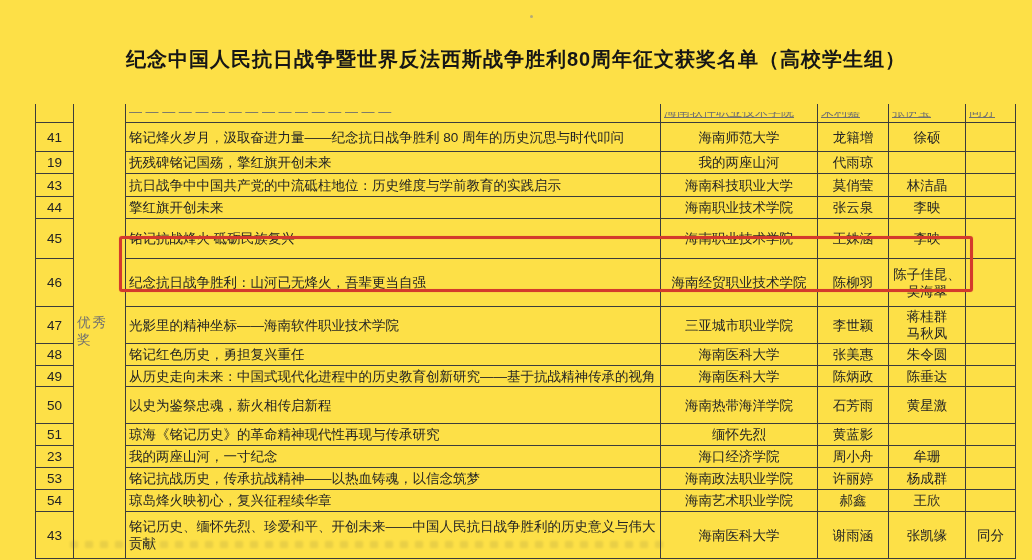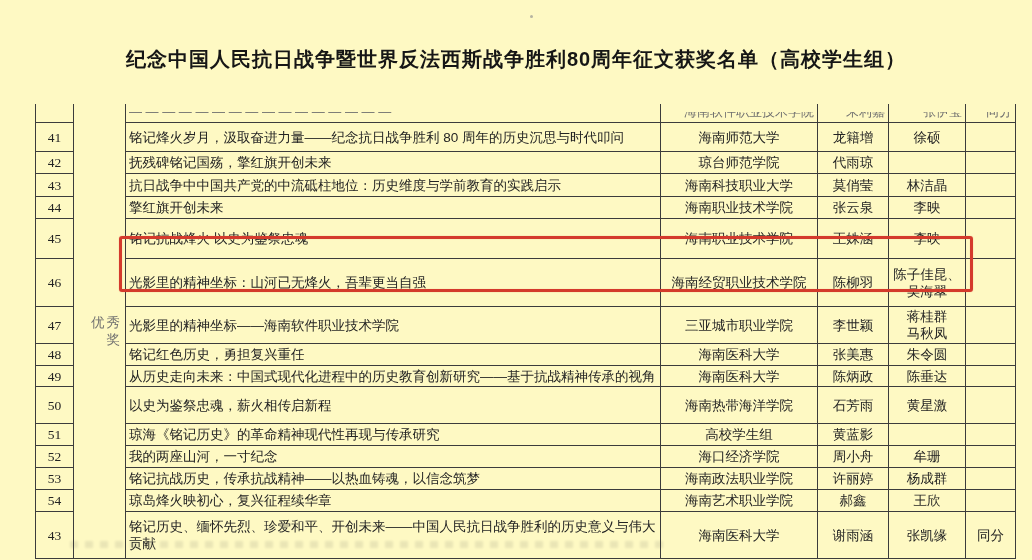--- a/index.html
+++ b/index.html
@@ -1,21 +1,21 @@
 <!DOCTYPE html>
 <html><head>
 <meta charset="utf-8">
 <style>
   * { box-sizing: border-box; margin: 0; padding: 0; }
   html, body { background: #e8e8e8; }
   .page {
     position: relative;
     width: 1032px;
     height: 560px;
-    background: #fef9c3;
+    background: #fde047;
     font-family: "Liberation Sans", sans-serif;
     color: #1f1f1f;
     overflow: hidden;
     margin: 0 auto;
   }
   .page-title {
     position: absolute;
     top: 46px;
     left: 0;
     width: 100%;
@@ -38,41 +38,41 @@
   }
   table.awards td {
     border: 1.4px solid #3c3c3c;
     vertical-align: middle;
     font-size: 13.5px;
     line-height: 17px;
     padding: 1px 3px;
     overflow: hidden;
     color: #242424;
   }
-  td.c-no   { text-align: center; font-size: 13px; padding: 0; font-family: Liberation Serif, serif; }
-  td.c-cat  { text-align: right; font-size: 14px; letter-spacing: 2px; padding: 0; }
+  td.c-no   { text-align: center; font-size: 13px; padding: 0; }
+  td.c-cat  { text-align: left; font-size: 14px; letter-spacing: 2px; padding: 0; }
   td.c-title{ text-align: left; padding-left: 8px; padding-right: 6px; }
   td.c-school, td.c-author, td.c-advisor, td.c-remark {
     text-align: center; padding: 0 3px; white-space: pre-line;
   }
   
   tr.row-partial td { border-top: none; color: #6f6f6f; }
   .clipwin {
     height: 9px;
     overflow: hidden;
     margin-top: 7px;
   }
   .clipwin > span {
     display: block;
     margin-top: -7px;
     line-height: 13px;
     font-size: 13px;
     white-space: nowrap;
   }
-  .clipwin.center > span { text-align: right; }
+  .clipwin.center > span { text-align: left; text-decoration: underline; }
   
   .redbox {
     position: absolute;
     left: 119px;
     top: 236px;
     width: 854px;
     height: 56px;
     border: 3px solid #d43a2c;
     border-radius: 3px;
     box-shadow: 0 0 1px rgba(212,58,44,0.55), inset 0 0 1px rgba(212,58,44,0.35);
@@ -126,23 +126,23 @@
 
       <tr style="height:29px">
         <td class="c-no">41</td>
         <td class="c-title">铭记烽火岁月，汲取奋进力量——纪念抗日战争胜利 80 周年的历史沉思与时代叩问</td>
         <td class="c-school">海南师范大学</td>
         <td class="c-author">龙籍增</td>
         <td class="c-advisor">徐硕</td>
         <td class="c-remark"></td>
       </tr>
       <tr style="height:22px">
-        <td class="c-no">42</td>
+        <td class="c-no">19</td>
         <td class="c-title">抚残碑铭记国殇，擎红旗开创未来</td>
-        <td class="c-school">琼台师范学院</td>
+        <td class="c-school">我的两座山河</td>
         <td class="c-author">代雨琼</td>
         <td class="c-advisor"></td>
         <td class="c-remark"></td>
       </tr>
       <tr style="height:23px">
         <td class="c-no">43</td>
         <td class="c-title">抗日战争中中国共产党的中流砥柱地位：历史维度与学前教育的实践启示</td>
         <td class="c-school">海南科技职业大学</td>
         <td class="c-author">莫俏莹</td>
         <td class="c-advisor">林洁晶</td>
@@ -151,29 +151,29 @@
       <tr style="height:22px">
         <td class="c-no">44</td>
         <td class="c-title">擎红旗开创未来</td>
         <td class="c-school">海南职业技术学院</td>
         <td class="c-author">张云泉</td>
         <td class="c-advisor">李映</td>
         <td class="c-remark"></td>
       </tr>
       <tr style="height:40px">
         <td class="c-no">45</td>
-        <td class="c-title">铭记抗战烽火 以史为鉴祭忠魂</td>
+        <td class="c-title">铭记抗战烽火 砥砺民族复兴</td>
         <td class="c-school">海南职业技术学院</td>
         <td class="c-author">王姝涵</td>
         <td class="c-advisor">李映</td>
         <td class="c-remark"></td>
       </tr>
       <tr style="height:48px">
         <td class="c-no">46</td>
-        <td class="c-title">光影里的精神坐标：山河已无烽火，吾辈更当自强</td>
+        <td class="c-title">纪念抗日战争胜利：山河已无烽火，吾辈更当自强</td>
         <td class="c-school">海南经贸职业技术学院</td>
         <td class="c-author">陈柳羽</td>
         <td class="c-advisor">陈子佳昆、
 吴海翠</td>
         <td class="c-remark"></td>
       </tr>
       <tr style="height:26px">
         <td class="c-no">47</td>
         <td class="c-title">光影里的精神坐标——海南软件职业技术学院</td>
         <td class="c-school">三亚城市职业学院</td>
@@ -202,27 +202,27 @@
         <td class="c-no">50</td>
         <td class="c-title">以史为鉴祭忠魂，薪火相传启新程</td>
         <td class="c-school">海南热带海洋学院</td>
         <td class="c-author">石芳雨</td>
         <td class="c-advisor">黄星激</td>
         <td class="c-remark"></td>
       </tr>
       <tr style="height:22px">
         <td class="c-no">51</td>
         <td class="c-title">琼海《铭记历史》的革命精神现代性再现与传承研究</td>
-        <td class="c-school">高校学生组</td>
+        <td class="c-school">缅怀先烈</td>
         <td class="c-author">黄蓝影</td>
         <td class="c-advisor"></td>
         <td class="c-remark"></td>
       </tr>
       <tr style="height:22px">
-        <td class="c-no">52</td>
+        <td class="c-no">23</td>
         <td class="c-title">我的两座山河，一寸纪念</td>
         <td class="c-school">海口经济学院</td>
         <td class="c-author">周小舟</td>
         <td class="c-advisor">牟珊</td>
         <td class="c-remark"></td>
       </tr>
       <tr style="height:22px">
         <td class="c-no">53</td>
         <td class="c-title">铭记抗战历史，传承抗战精神——以热血铸魂，以信念筑梦</td>
         <td class="c-school">海南政法职业学院</td>

